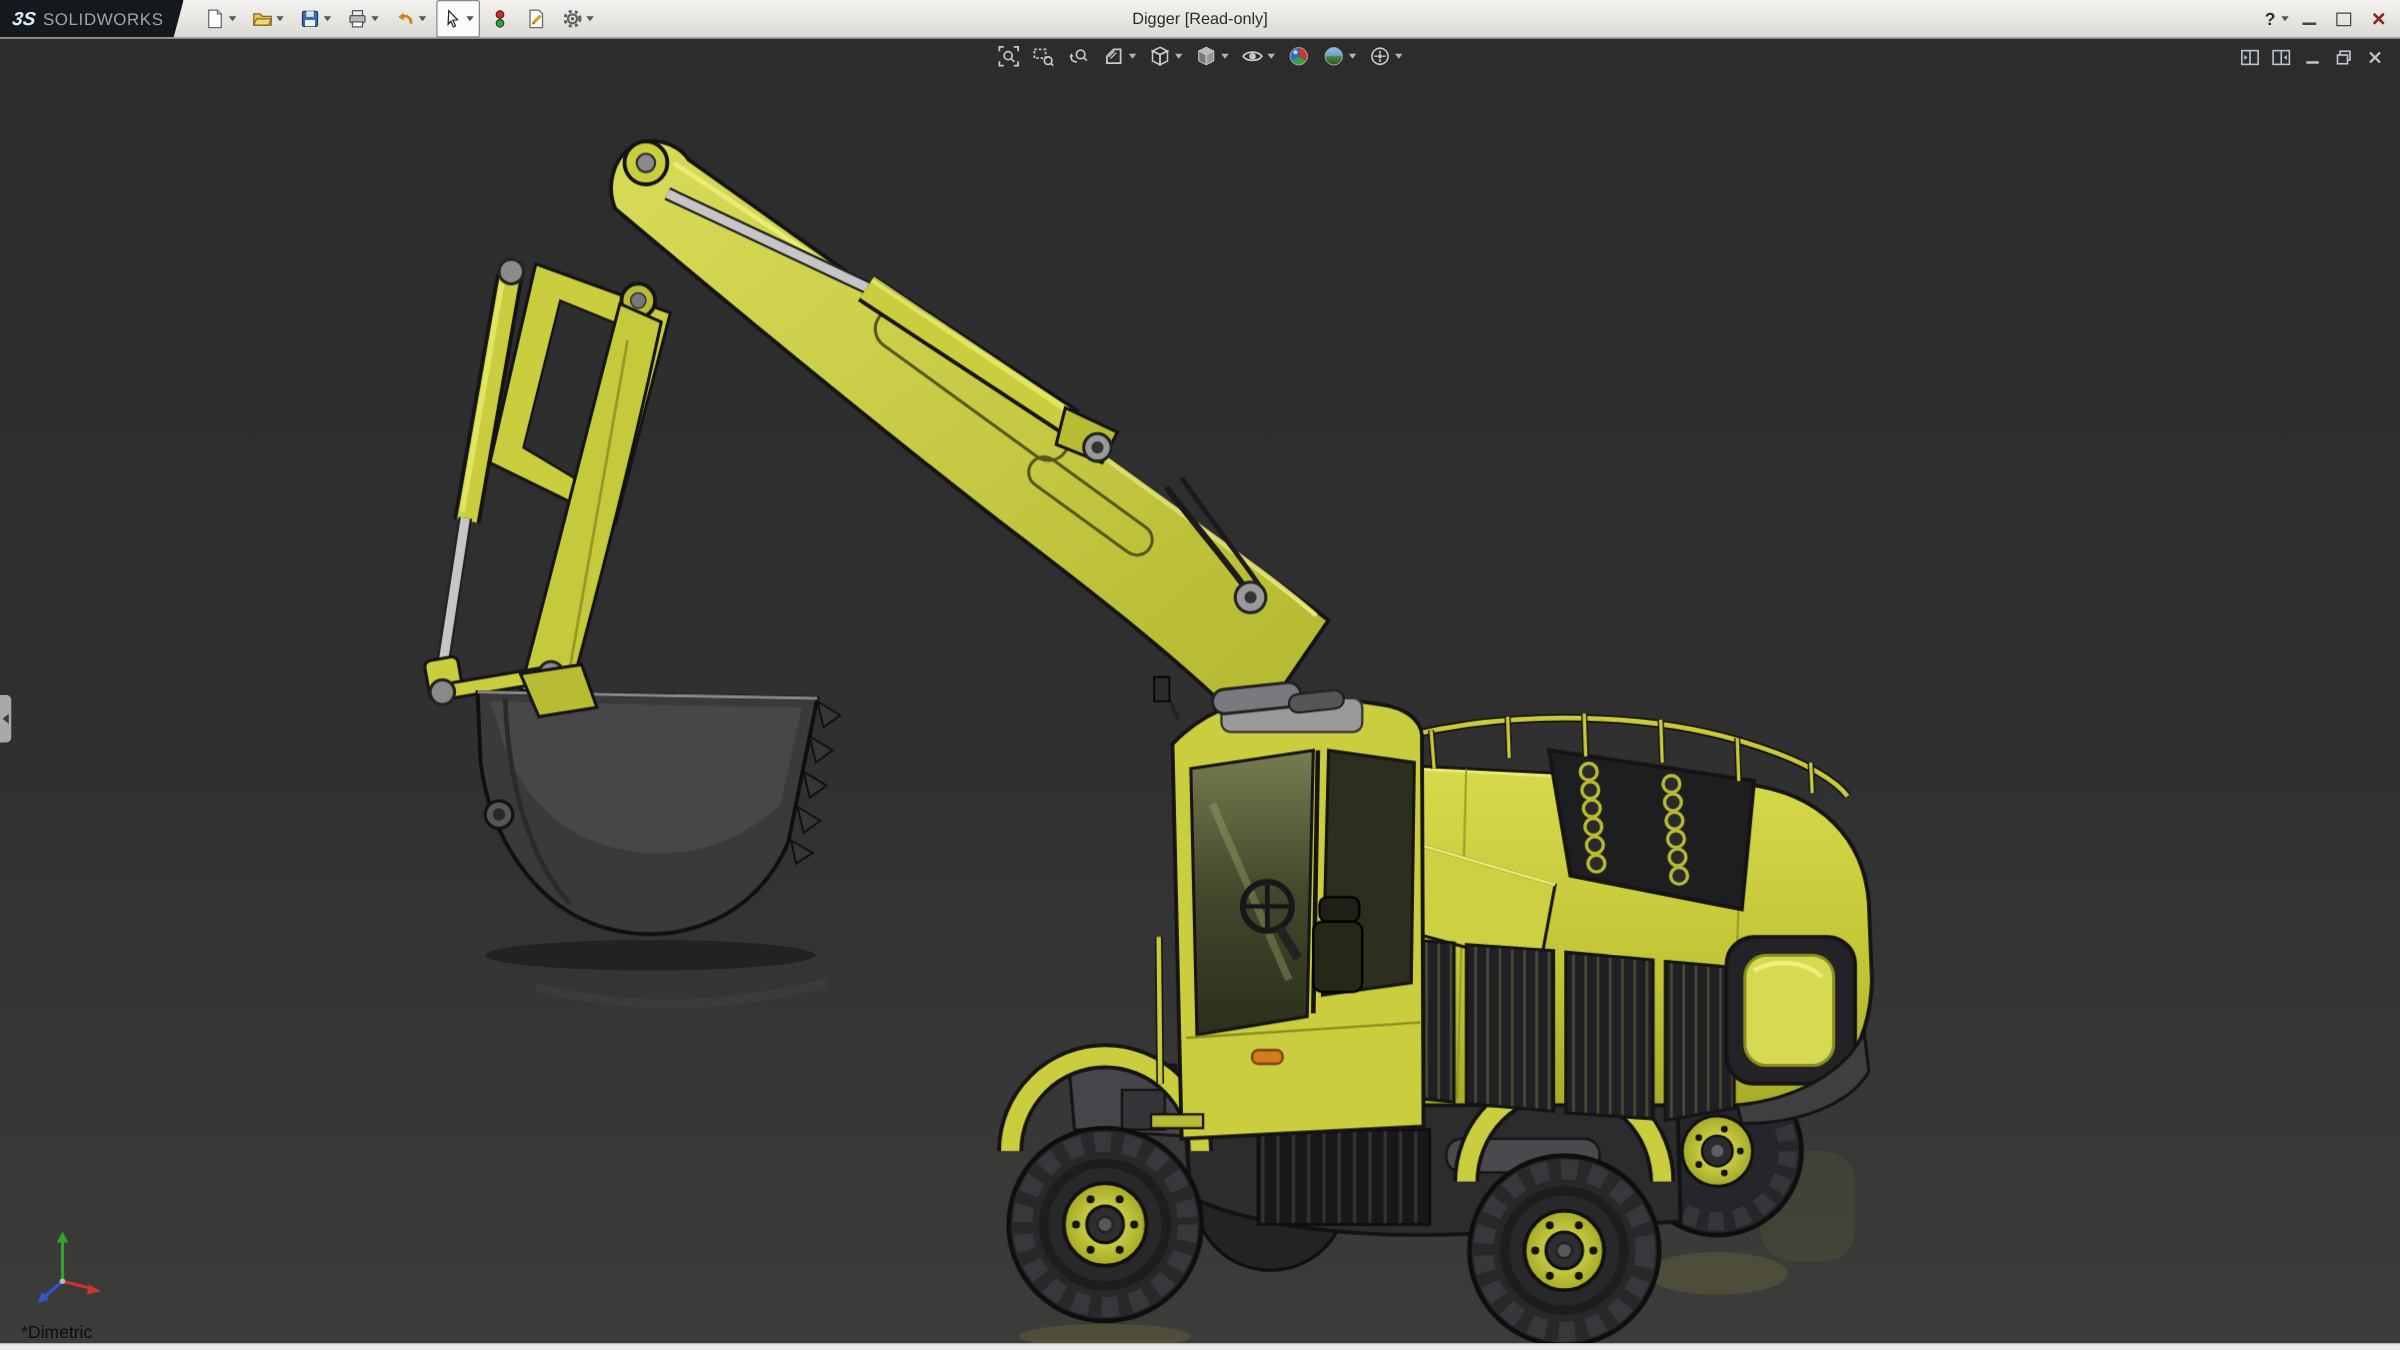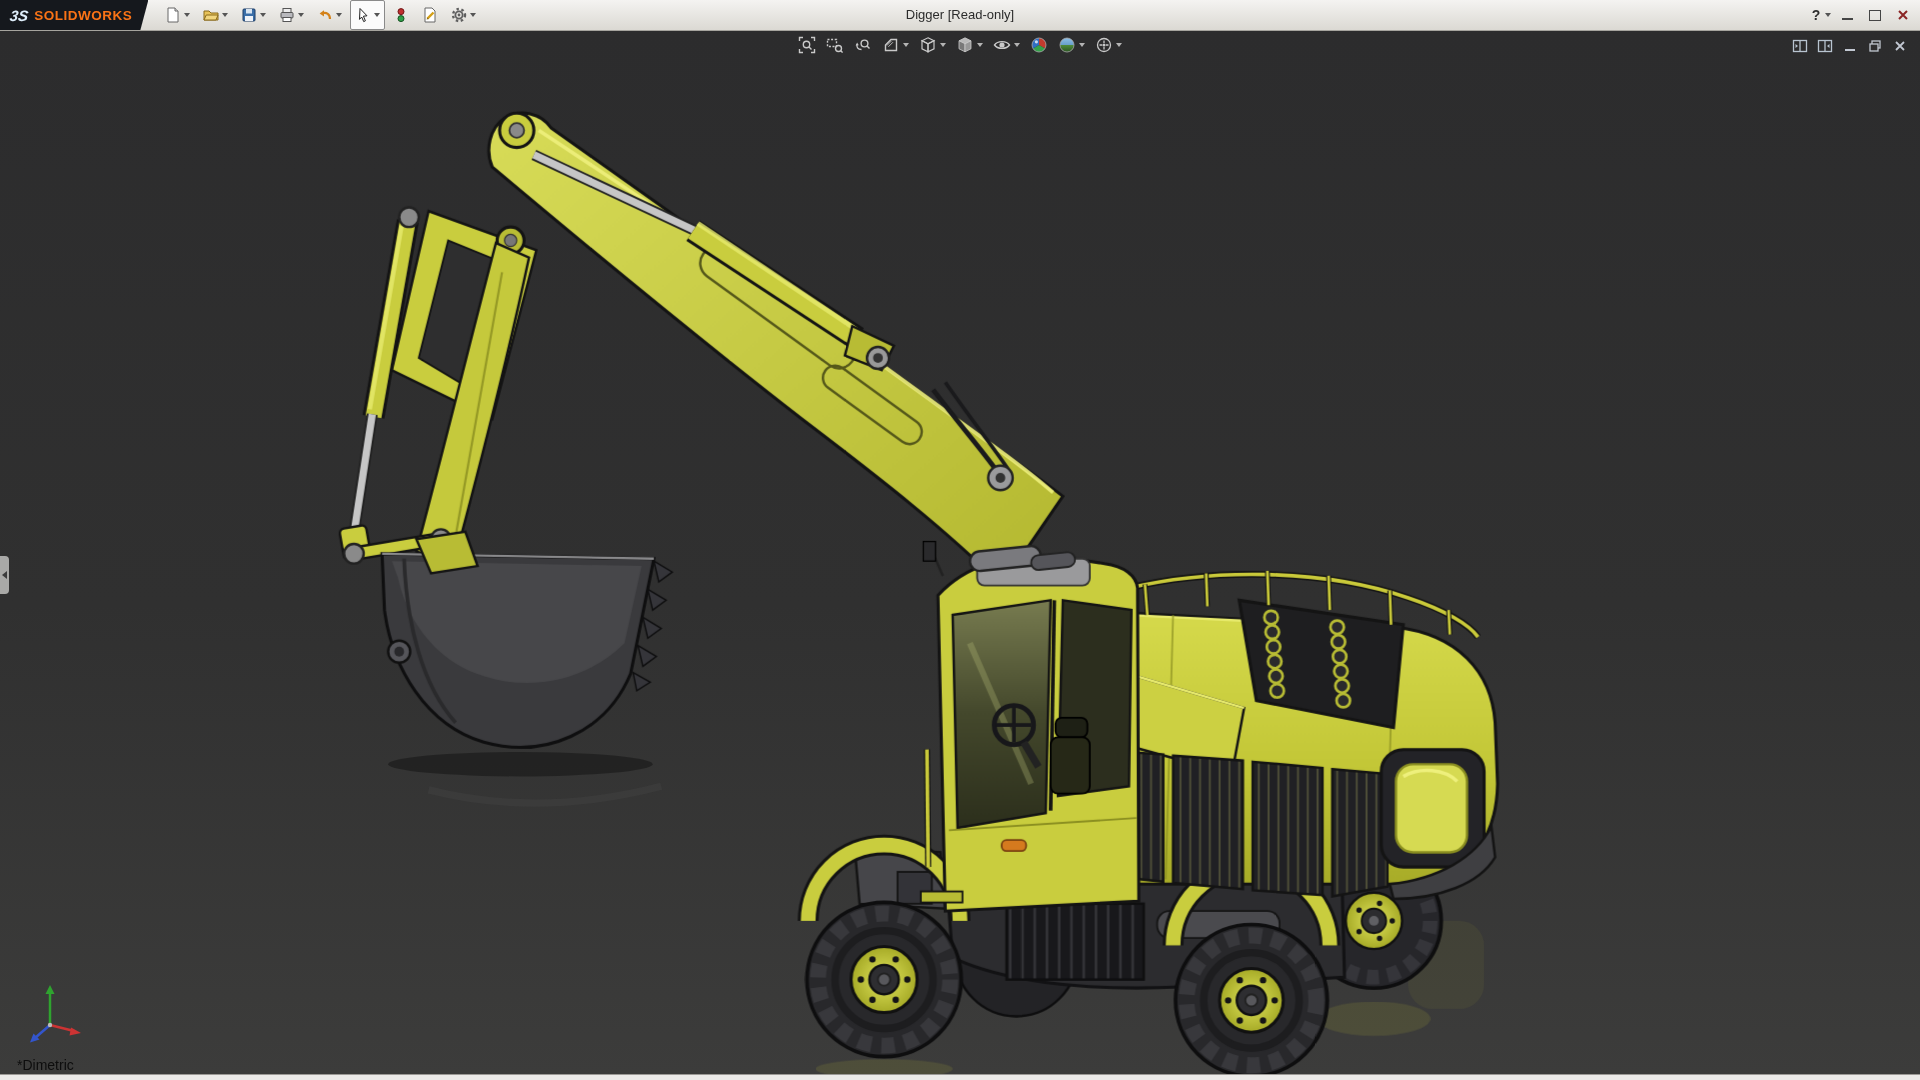--- a/index.html
+++ b/index.html
@@ -14,21 +14,21 @@
     background:linear-gradient(#f4f3f1,#dbd9d3);
     border-bottom:1px solid #a6a49e;
     display:flex;align-items:center;z-index:50;
   }
   .logo-block{
     height:30px;display:flex;align-items:center;gap:6px;
     padding:0 16px 0 10px;background:#15181d;
     clip-path:polygon(0 0,100% 0,calc(100% - 8px) 100%,0 100%);
   }
   .brand-mark{color:#dfeefb;font-weight:bold;font-style:italic;font-size:15px;transform:skewX(-8deg);}
-  .brand-text{color:#f97316;font-weight:700;font-size:13.5px;letter-spacing:.5px;}
+  .brand-text{color:#a3a3a3;font-weight:400;font-size:13.5px;letter-spacing:.5px;}
   .tb-tools{display:flex;align-items:center;gap:3px;margin-left:12px;}
   .tb-btn{display:flex;align-items:center;gap:3px;padding:2px 4px;height:24px;border:1px solid transparent;border-radius:2px;}
   .tb-btn.pressed{background:#fbfbfb;border:1px solid #8a8a8a;}
   .caret{width:0;height:0;border-left:3.5px solid transparent;border-right:3.5px solid transparent;border-top:4px solid #555;}
   .hud .caret{border-top-color:#b4b4b4;}
   .tb-title{
     position:absolute;left:50%;transform:translateX(-50%);
     top:0;line-height:30px;font-size:13px;color:#2b2b2b;white-space:nowrap;
   }
   .tb-right{position:absolute;right:4px;top:0;height:30px;display:flex;align-items:center;gap:2px;}

